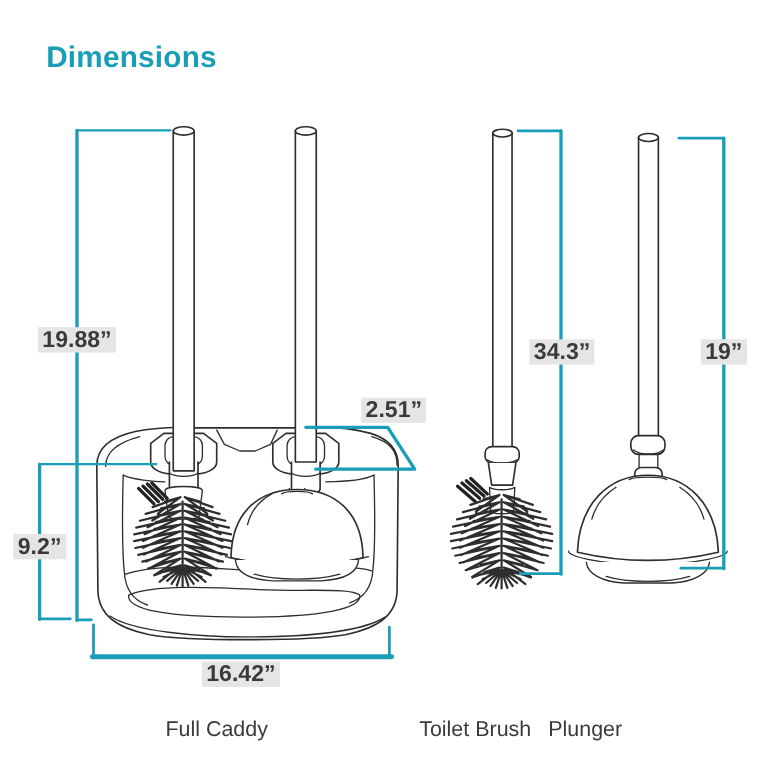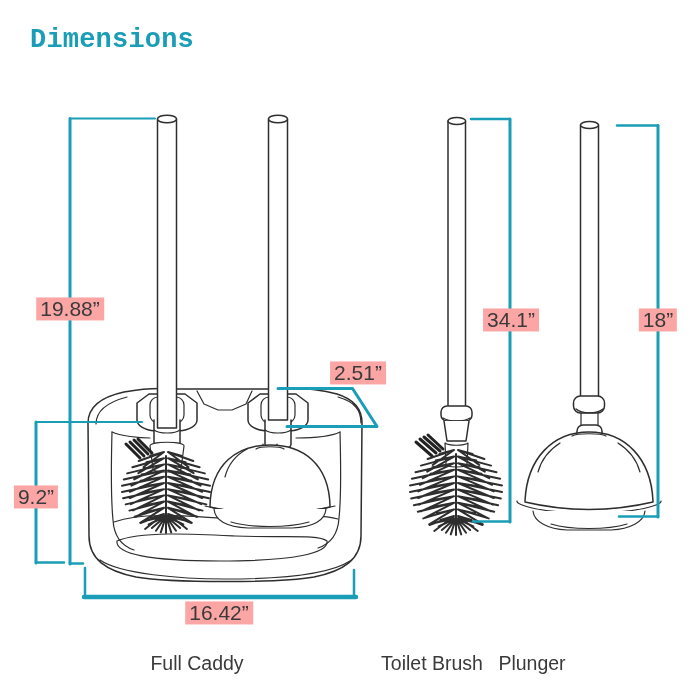--- a/index.html
+++ b/index.html
@@ -6,30 +6,30 @@
     --accent:#1A9DB6;
     --ink:#3A3A3A;
     --line:#2E2E2E;
   }
   html,body{margin:0;padding:0;background:#fff;}
   .canvas{
     position:relative;width:700px;height:700px;background:#fff;overflow:hidden;
     font-family:"Liberation Sans", sans-serif;
   }
   .page-title{
-    position:absolute;left:30px;top:25px;margin:0;
-    font-family:Liberation Mono, monospace;
+    position:absolute;left:30px;top:25px;margin:12px;
+    font-family:Liberation Sans, sans-serif;
     font-size:27px;font-weight:700;letter-spacing:.2px;
     color:var(--accent);
   }
   .diagram-svg{position:absolute;left:0;top:0;}
   .dim{
     position:absolute;transform:translate(-50%,-50%);
-    font-size:21px;color:var(--ink);background:#fca5a5;
-    padding:0 4px;white-space:nowrap;line-height:1.1;
+    font-size:21px;color:var(--ink);background:#e5e5e5;
+    padding:0 4px;white-space:nowrap;line-height:1.1;font-weight:bold;
   }
   .cat{
     position:absolute;top:652px;transform:translateX(-50%);
     font-size:19.5px;color:var(--ink);white-space:nowrap;
   }
 </style>
 </head>
 <body>
 
 <div class="canvas">
@@ -142,20 +142,20 @@
       <path stroke-width="2.5" d="M617,125.5 L658,125.5"></path>
       <path stroke-width="3" d="M658,125.5 L658,517"></path>
       <path stroke-width="2.5" d="M658,516.5 L619,516.5"></path>
     </g>
   </svg>
 
   <span class="dim" style="left:70px;top:309px">19.88”</span>
   <span class="dim" style="left:36px;top:497px">9.2”</span>
   <span class="dim" style="left:219px;top:613px">16.42”</span>
   <span class="dim" style="left:358px;top:373px">2.51”</span>
-  <span class="dim" style="left:511px;top:320px">34.1”</span>
-  <span class="dim" style="left:658px;top:320px">18”</span>
+  <span class="dim" style="left:511px;top:320px">34.3”</span>
+  <span class="dim" style="left:658px;top:320px">19”</span>
 
   <span class="cat" style="left:432px">Toilet Brush</span>
   <span class="cat" style="left:197px">Full Caddy</span>
   <span class="cat" style="left:532px">Plunger</span>
 
 </div>
 
 </body></html>

